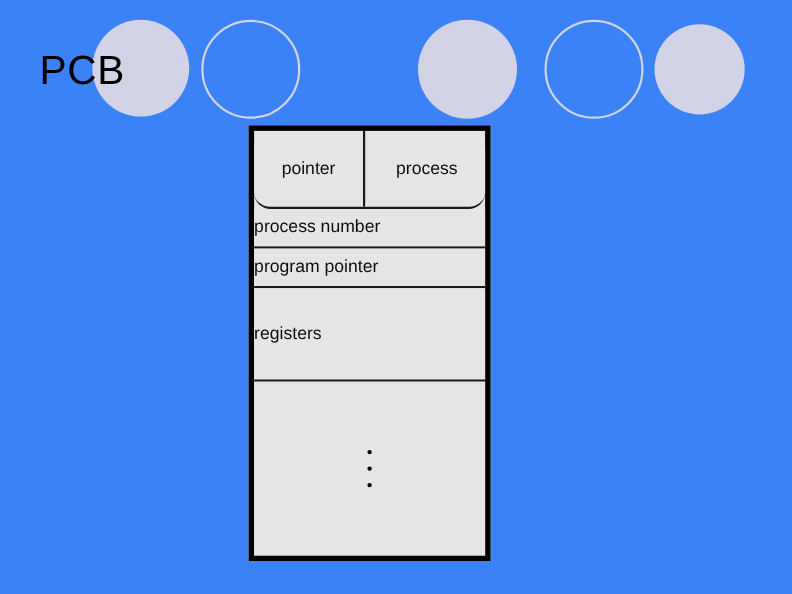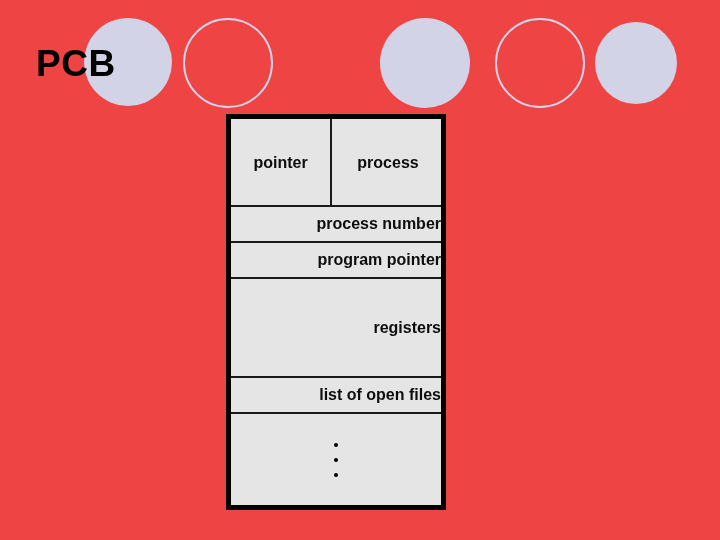--- a/index.html
+++ b/index.html
@@ -8,23 +8,22 @@
     padding: 0;
     background: #ffffff;
   }
   body {
     font-family: "Liberation Sans", sans-serif;
   }
   #slide {
     position: relative;
     width: 720px;
     height: 540px;
-    background: #ef4444;
+    background: #3b82f6;
     overflow: hidden;
-    font-weight: bold;
   }
 
   
   .deco-circle {
     position: absolute;
     border-radius: 50%;
     box-sizing: border-box;
   }
   .deco-circle.filled {
     background: #d3d3e8;
@@ -60,21 +59,21 @@
     display: flex;
     flex-direction: column;
   }
   .pcb-row {
     position: relative;
     box-sizing: border-box;
     border-bottom: 2px solid #1a1a1a;
     background: #e5e5e5;
     display: flex;
     align-items: center;
-    justify-content: flex-end;
+    justify-content: flex-start;
     color: #0d0d0d;
     font-size: 16px;
     text-align: center;
     overflow: hidden;
   }
   .pcb-row:last-child {
     border-bottom: none;
   }
 
   
@@ -102,23 +101,23 @@
     padding-left: 3px;
   }
   .pcb-cell.right .two-line {
     display: block;
     width: 100%;
   }
   .pcb-cell.right .line-1 { display: block; }
   .pcb-cell.right .line-2 { display: block; }
 
   
-  .h-header   { height: 88px; }
+  .h-header   { height: 71px; border-radius: 15px; }
   .h-normal   { height: 36px; }
-  .h-tall     { height: 99px; }
+  .h-tall     { height: 85px; }
   .h-dots     { flex: 1 1 auto; }
 
   
   .dots-wrap {
     display: flex;
     flex-direction: column;
     align-items: center;
     justify-content: center;
     gap: 11px;
     width: 100%;
@@ -163,23 +162,20 @@
 
     <div class="pcb-row h-normal">
       <span>program pointer</span>
     </div>
 
     <div class="pcb-row h-tall">
       <span>registers</span>
     </div>
 
 
-    <div class="pcb-row h-normal">
-      <span>list of open files</span>
-    </div>
 
     <div class="pcb-row h-dots">
       <span class="dots-wrap">
         <span class="dot"></span>
         <span class="dot"></span>
         <span class="dot"></span>
       </span>
     </div>
 
   </div>

